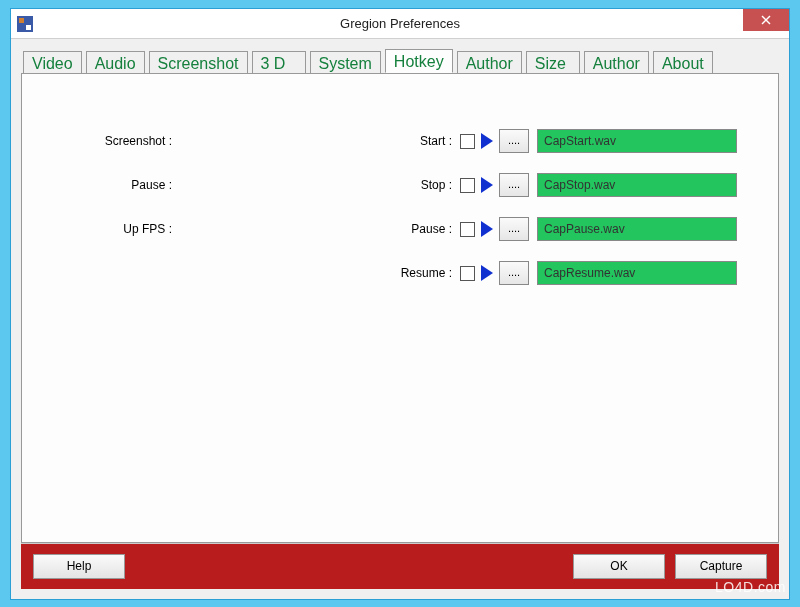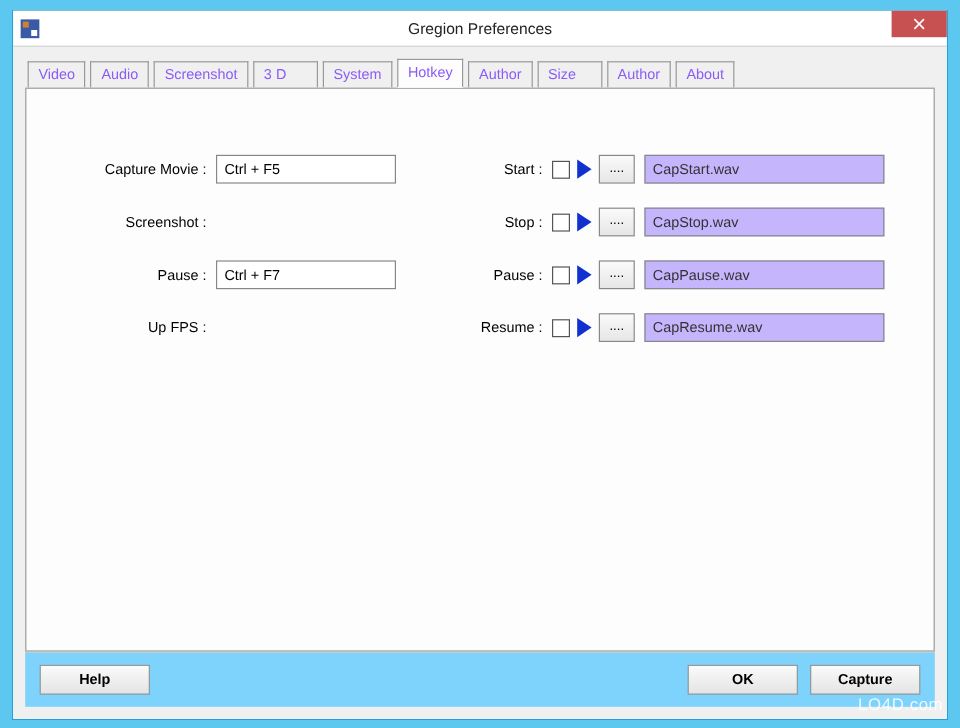--- a/index.html
+++ b/index.html
@@ -65,22 +65,22 @@
   display: flex;
   height: 24px;
   margin-left: 2px;
 }
 .tab {
   border: 1px solid #999;
   border-bottom: none;
   background: #f0f0f0;
   padding: 3px 8px 0 8px;
   margin-right: 4px;
-  font-size: 12px;
-  color: #8b5cf6;
+  font-size: 16px;
+  color: #15803d;
   cursor: pointer;
   min-width: 44px;
   text-align: left;
   height: 22px;
   position: relative;
   top: 2px;
 }
 .tab.active {
   background: #fdfdfd;
   border-bottom: 1px solid #fdfdfd;
@@ -147,35 +147,34 @@
   background: linear-gradient(#fafafa,#e6e6e6);
   width: 30px; height: 24px;
   font-size: 11px;
   text-align: center;
   line-height: 20px;
   margin-right: 8px;
   cursor: pointer;
 }
 .file-txt {
   border: 1px solid #888;
-  background: #c4b5fd;
+  background: #22c55e;
   height: 24px;
   width: 200px;
   padding: 2px 6px;
   font-size: 12px;
   color: #333;
 }
 .button-bar {
   height: 46px;
-  background: #7dd3fc;
+  background: #b91c1c;
   border-top: 1px solid #ccc;
   display: flex;
   align-items: center;
   padding: 0 12px;
-  font-weight: bold;
 }
 .btn {
   border: 1px solid #999;
   background: linear-gradient(#fafafa,#e4e4e4);
   height: 25px;
   min-width: 92px;
   font-size: 12px;
   text-align: center;
   line-height: 23px;
   cursor: pointer;
@@ -227,29 +226,24 @@
       <div class="tab">Author</div>
       <div class="tab" style="min-width:54px">Size</div>
       <div class="tab">Author</div>
       <div class="tab">About</div>
     </div>
 
     <div class="panel">
 
       <div class="left-col">
         <div class="row">
-          <div class="lbl">Capture Movie :</div>
-          <input class="txt" value="Ctrl + F5" style="">
-        </div>
-        <div class="row">
           <div class="lbl">Screenshot :</div>
         </div>
         <div class="row">
           <div class="lbl">Pause :</div>
-          <input class="txt" value="Ctrl + F7" style="">
         </div>
         <div class="row">
           <div class="lbl">Up FPS :</div>
         </div>
       </div>
 
       <div class="right-col">
         <div class="row">
           <div class="lbl">Start :</div>
           <div class="chk"></div>

